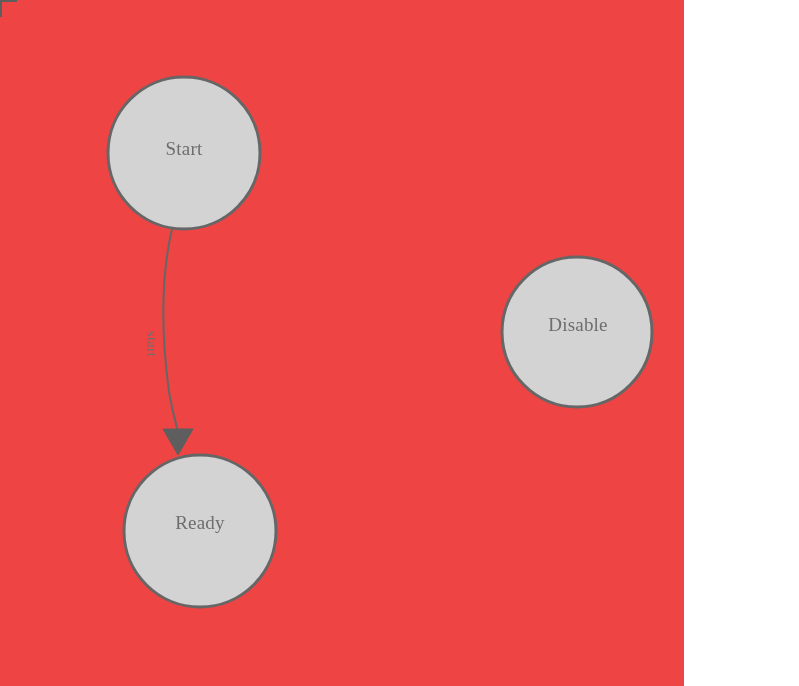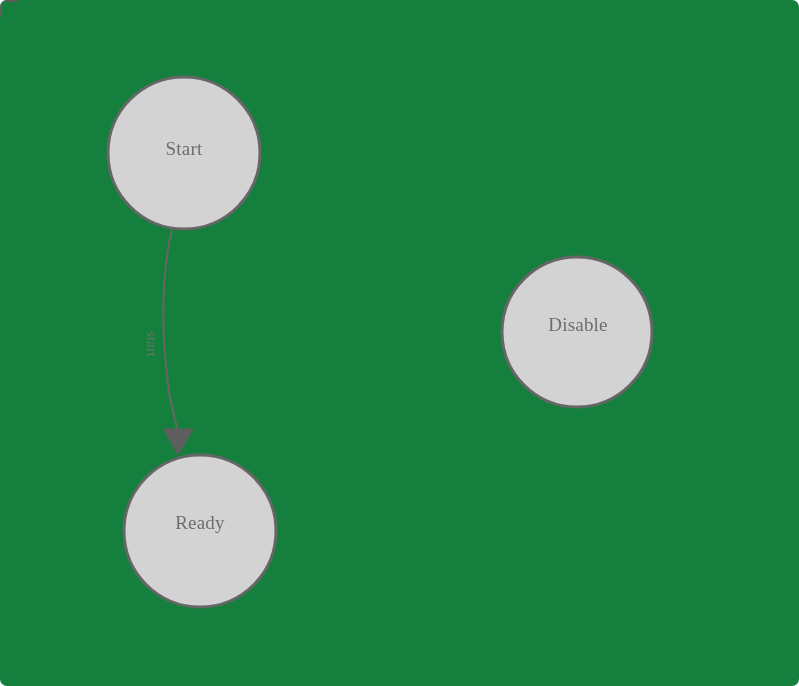--- a/index.html
+++ b/index.html
@@ -5,25 +5,24 @@
   html, body {
     margin: 0;
     padding: 0;
     background: #ffffff;
   }
   body {
     font-family: "Liberation Serif", serif;
   }
   #canvas {
     position: relative;
-    width: 799px;
+    width: 684px;
     height: 686px;
-    background: #15803d;
+    background: #ef4444;
     overflow: hidden;
-    border-radius: 7px;
   }
   #diagram-svg {
     position: absolute;
     left: 0;
     top: 0;
     width: 799px;
     height: 686px;
     display: block;
   }
   .node-label {

